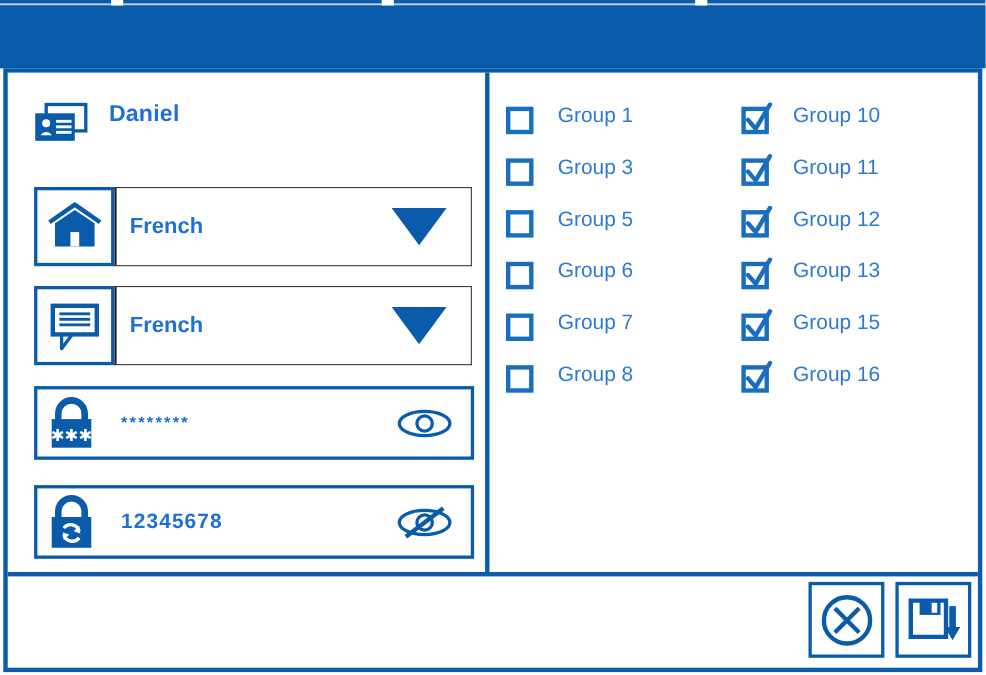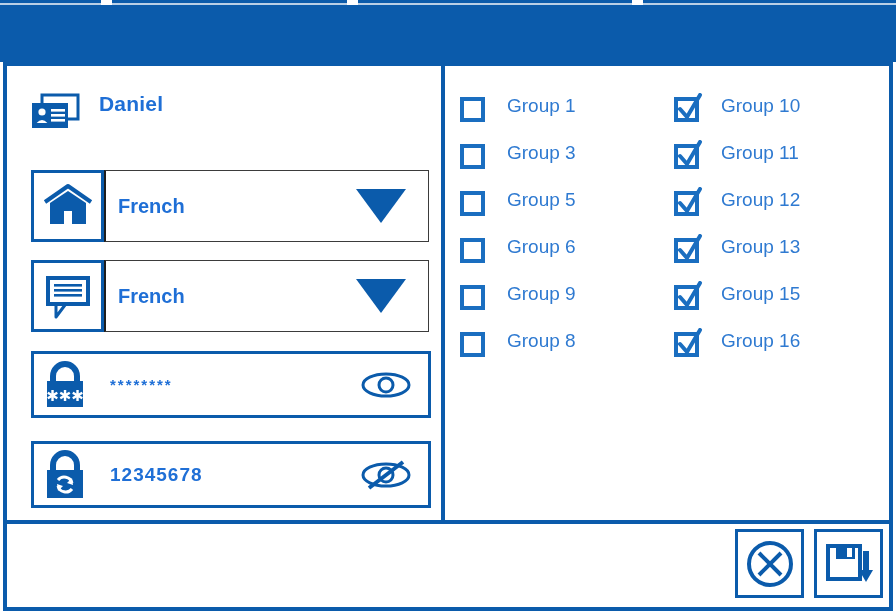--- a/index.html
+++ b/index.html
@@ -344,21 +344,21 @@
               </svg>
             </span>
             <span class="group-label">Group 6</span>
           </div>
           <div class="group-item">
             <span class="cbx">
               <svg width="30" height="30" viewBox="0 0 30 30">
                 <rect x="3" y="6" width="21" height="21" fill="none" stroke="#1a6ec0" stroke-width="4"></rect>
               </svg>
             </span>
-            <span class="group-label">Group 9</span>
+            <span class="group-label">Group 7</span>
           </div>
           <div class="group-item">
             <span class="cbx">
               <svg width="30" height="30" viewBox="0 0 30 30">
                 <rect x="3" y="6" width="21" height="21" fill="none" stroke="#1a6ec0" stroke-width="4"></rect>
               </svg>
             </span>
             <span class="group-label">Group 8</span>
           </div>
         </div>

